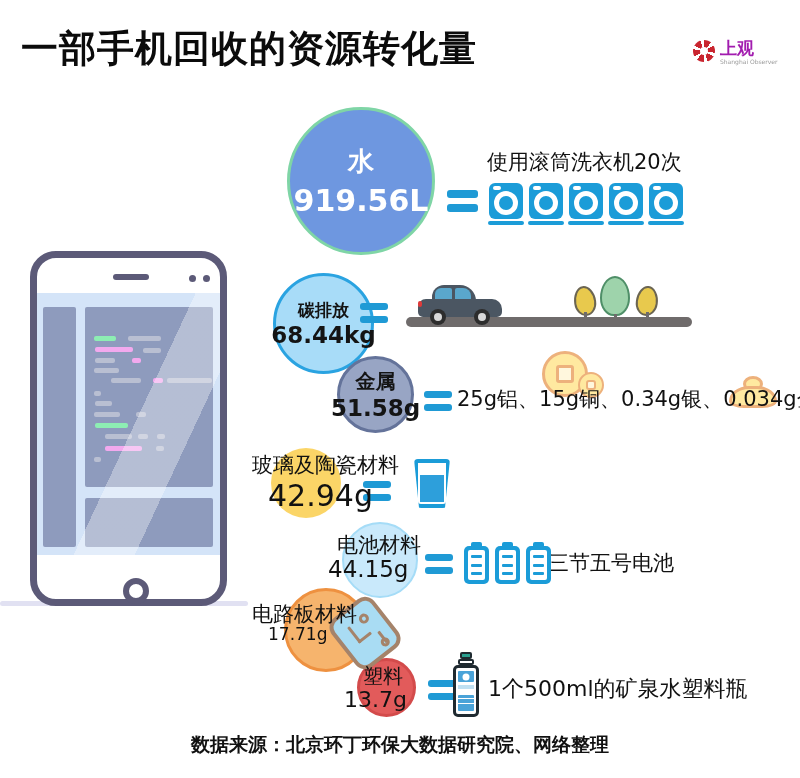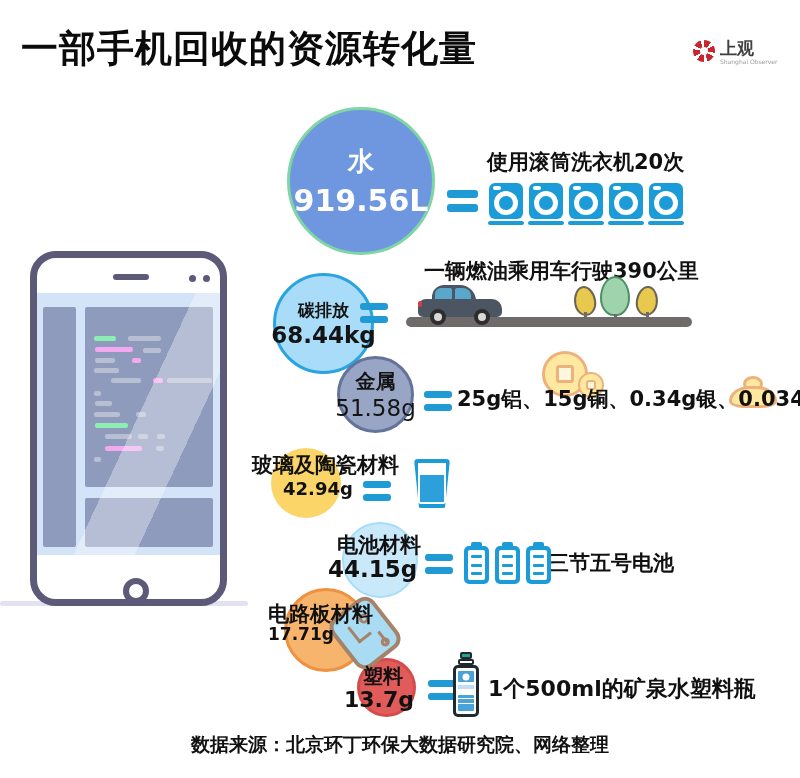--- a/index.html
+++ b/index.html
@@ -10,21 +10,21 @@
 
   
   #page-title{left:21px;top:24px;font-size:37px;font-weight:900;letter-spacing:1px;color:#0b0b0b;text-align:center;}
   #logo{left:693px;top:40px;display:flex;align-items:flex-start;gap:5px;}
   .logo-icon{width:22px;height:22px;border-radius:50%;position:relative;
     background:conic-gradient(#c9252f 0 40deg,#fff 40deg 60deg,#c9252f 60deg 100deg,#fff 100deg 120deg,
     #c9252f 120deg 160deg,#fff 160deg 180deg,#c9252f 180deg 220deg,#fff 220deg 240deg,
     #c9252f 240deg 280deg,#fff 280deg 300deg,#c9252f 300deg 340deg,#fff 340deg 360deg);}
   .logo-icon::after{content:"";position:absolute;inset:7px;background:#fff;border-radius:50%;}
   .logo-text{display:flex;flex-direction:column;line-height:1;}
-  .logo-brand{font-family:"DejaVu Serif","Liberation Serif",serif;font-size:17px;font-weight:700;color:#404040;}
+  .logo-brand{font-family:"DejaVu Serif","Liberation Serif",serif;font-size:17px;font-weight:700;color:#a21caf;}
   .logo-sub{font-size:6px;color:#9a9a9a;margin-top:2px;}
 
   
   #baseline{left:0;top:601px;width:248px;height:5px;background:#e1e1f2;border-radius:3px;z-index:0;}
   #phone{left:30px;top:251px;width:197px;height:355px;box-sizing:border-box;border:7px solid #5c5a78;
          border-radius:26px;background:#fff;z-index:1;}
   #speaker{left:76px;top:16px;width:36px;height:6px;background:#5c5a78;border-radius:3px;}
   .cam-dot{top:17px;width:7px;height:7px;background:#5c5a78;border-radius:50%;}
   #screen{left:0;top:35px;width:183px;height:262px;background:#d4e4f8;overflow:hidden;}
   #screen::after{content:"";position:absolute;inset:0;
@@ -33,21 +33,21 @@
   .panel{background:#8e9bbd;border-radius:2px;}
   #panel-side{left:6px;top:14px;width:33px;height:240px;}
   #panel-main{left:48px;top:14px;width:128px;height:180px;}
   #panel-bottom{left:48px;top:205px;width:128px;height:49px;}
   .code-line{position:absolute;height:5px;border-radius:2px;}
   #home-btn{left:86px;top:320px;width:26px;height:26px;box-sizing:border-box;border:6px solid #5c5a78;border-radius:50%;background:#fff;}
 
   
   .bubble{position:absolute;border-radius:50%;display:flex;flex-direction:column;align-items:center;
           justify-content:center;white-space:nowrap;box-sizing:border-box;}
-  .heading{position:absolute;font-weight:700;color:#111;white-space:nowrap;}
+  .heading{position:absolute;font-weight:400;color:#111;white-space:nowrap;}
   .eq{position:absolute;display:flex;flex-direction:column;gap:6px;}
   .eq i{display:block;width:28px;height:7px;background:#1f9ad5;border-radius:3px;}
   .eq.big i{width:31px;height:8px;}
 
   
   #water-bubble{left:287px;top:107px;width:148px;height:148px;background:#6e97e0;border:3px solid #7fd5a6;color:#fff;}
   #water-bubble .l1{font-size:26px;font-weight:900;}
   #water-bubble .l2{font-size:30px;font-weight:900;margin-top:4px;}
   .wm-row{position:absolute;left:489px;top:183px;display:flex;gap:6px;}
   .wm-wrap{position:relative;width:34px;height:42px;}
@@ -71,60 +71,60 @@
   .car-wheel::after{content:"";position:absolute;inset:4px;background:#d8d8d8;border-radius:50%;}
   .trunk{position:absolute;width:3px;background:#6f6b6b;}
   .tree-leaf{position:absolute;box-sizing:border-box;background:#e8c94d;border:2px solid #6b6552;
              border-radius:48% 52% 50% 50% / 55% 55% 45% 45%;}
   .tree-green{position:absolute;box-sizing:border-box;background:#9ed3ab;border:2px solid #4f8f68;
               border-radius:50% 50% 45% 45% / 55% 55% 45% 45%;}
 
   
   #metal-bubble{left:337px;top:356px;width:77px;height:77px;background:#98a5c4;border:3px solid #64739a;}
   #metal-bubble .l1{font-size:20px;font-weight:900;}
-  #metal-bubble .l2{font-size:23px;font-weight:400;}
+  #metal-bubble .l2{font-size:23px;font-weight:700;}
   #metal-eq{left:424px;top:391px;}
   #metal-text{left:457px;top:385px;font-size:21px;z-index:2;}
   .coin{position:absolute;box-sizing:border-box;background:#ffe9a0;border:3px solid #edb17c;border-radius:50%;z-index:1;}
   .coin::after{content:"";position:absolute;background:#fff7dd;border:3px solid #edb17c;border-radius:3px;}
   #coin-big{left:542px;top:351px;width:46px;height:46px;}
   #coin-big::after{inset:11px;}
   #coin-small{left:578px;top:372px;width:26px;height:26px;border-width:2px;}
   #coin-small::after{inset:6px;border-width:2px;}
   #ingot{left:729px;top:376px;width:48px;height:34px;z-index:1;}
   .ingot-top{position:absolute;left:14px;top:0;width:20px;height:16px;box-sizing:border-box;background:#ffe9a0;
              border:3px solid #edb17c;border-radius:50%;}
   .ingot-base{position:absolute;left:0;top:10px;width:48px;height:22px;box-sizing:border-box;background:#ffe9a0;
              border:3px solid #edb17c;border-radius:60% 60% 45% 45% / 100% 100% 45% 45%;}
 
   
   #glass-bubble{left:271px;top:448px;width:70px;height:70px;background:#fbd567;z-index:0;}
   #glass-label{left:252px;top:451px;font-size:21px;z-index:2;}
-  #glass-value{left:283px;top:478px;font-size:18px;z-index:2;}
+  #glass-value{left:268px;top:478px;font-size:30px;z-index:2;}
   #glass-eq{left:363px;top:481px;}
   #cup{left:414px;top:459px;width:36px;height:49px;box-sizing:border-box;border:4px solid #1b9cd8;
        border-radius:4px 4px 7px 7px;background:#fff;clip-path:polygon(0 0,100% 0,86% 100%,14% 100%);overflow:hidden;}
   #cup::after{content:"";position:absolute;left:2px;right:2px;bottom:2px;top:30%;background:#2d9fdb;}
   #glass-text{left:460px;top:473px;font-size:22px;}
 
   
   #battery-bubble{left:342px;top:522px;width:76px;height:76px;background:#c9e9fb;border:2px solid #a5dcf7;z-index:0;}
   #battery-label{left:337px;top:531px;font-size:21px;z-index:2;}
   #battery-value{left:328px;top:556px;font-size:23px;z-index:2;}
   #battery-eq{left:425px;top:554px;}
   .bat-row{position:absolute;left:464px;top:541px;display:flex;gap:6px;z-index:2;}
   .bat{position:relative;width:25px;height:38px;background:#1b9cd8;border-radius:5px;margin-top:5px;}
   .bat::before{content:"";position:absolute;top:-4px;left:7px;width:11px;height:5px;background:#1b9cd8;border-radius:2px 2px 0 0;}
   .bat-inner{position:absolute;inset:4px;background:#fff;border-radius:2px;display:flex;flex-direction:column;justify-content:space-evenly;}
   .bat-inner span{height:3px;background:#1b9cd8;margin:0 3px;border-radius:1px;}
   #battery-text{left:548px;top:549px;font-size:21px;}
 
   
   #circuit-bubble{left:284px;top:588px;width:84px;height:84px;background:#f6b46d;border:3px solid #ee9140;z-index:0;}
-  #circuit-label{left:252px;top:600px;font-size:21px;z-index:2;margin-left:16px;}
+  #circuit-label{left:252px;top:600px;font-size:21px;z-index:2;}
   #circuit-value{left:268px;top:624px;font-size:17px;z-index:2;}
   #pcb{left:338px;top:602px;width:54px;height:62px;box-sizing:border-box;background:#a9dcf3;border:4px solid #a5836a;
        border-radius:12px;transform:rotate(-38deg);z-index:1;}
   .trace{position:absolute;background:#a5836a;border-radius:1px;}
   .trace-dot{position:absolute;box-sizing:border-box;border:3px solid #a5836a;border-radius:50%;background:transparent;}
 
   
   #plastic-bubble{left:357px;top:658px;width:59px;height:59px;background:#e25b5b;border:3px solid #d34b4b;z-index:0;}
   #plastic-label{left:363px;top:663px;font-size:20px;z-index:2;}
   #plastic-value{left:344px;top:687px;font-size:22px;z-index:2;}
@@ -232,21 +232,20 @@
   </div>
 
   <div id="carbon-bubble" class="bubble">
     <span class="l1">碳排放</span>
     <span class="l2">68.44kg</span>
   </div>
   <div class="eq" style="left:360px;top:303px;">
       <i></i>
       <i></i>
     </div>
-  <div id="carbon-heading" class="heading">一辆燃油乘用车行驶390公里</div>
   <div id="road" class="abs"></div>
   <div id="car" class="abs">
     <div class="car-roof"></div>
     <div class="car-window" style="left:17px;border-radius:6px 2px 0 0;"></div>
     <div class="car-window" style="left:37px;width:16px;border-radius:2px 8px 0 0;"></div>
     <div class="car-body"></div>
     <div class="car-light"></div>
     <div class="car-wheel" style="left:12px;"></div>
     <div class="car-wheel" style="left:56px;"></div>
   </div>

